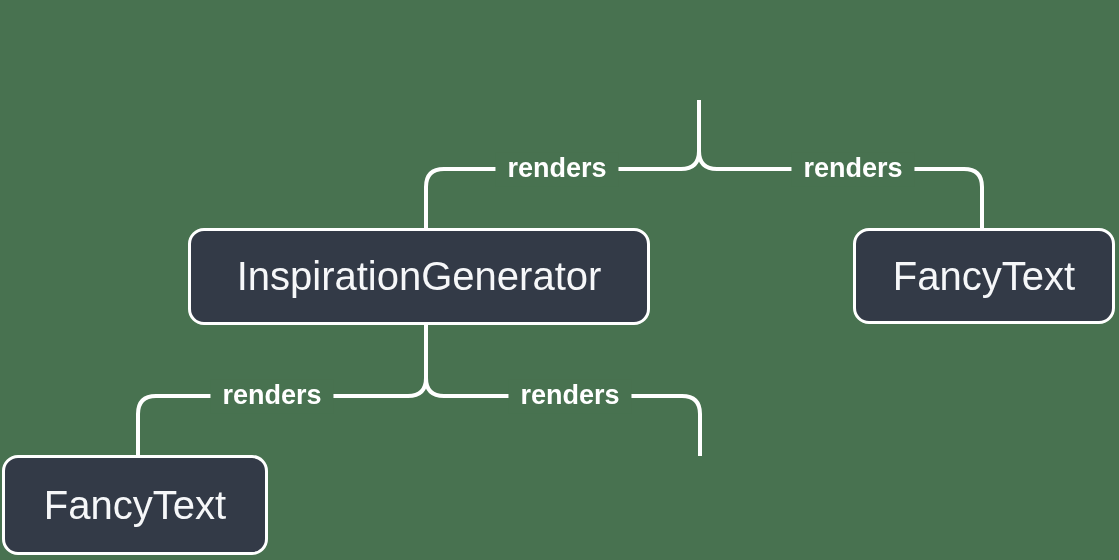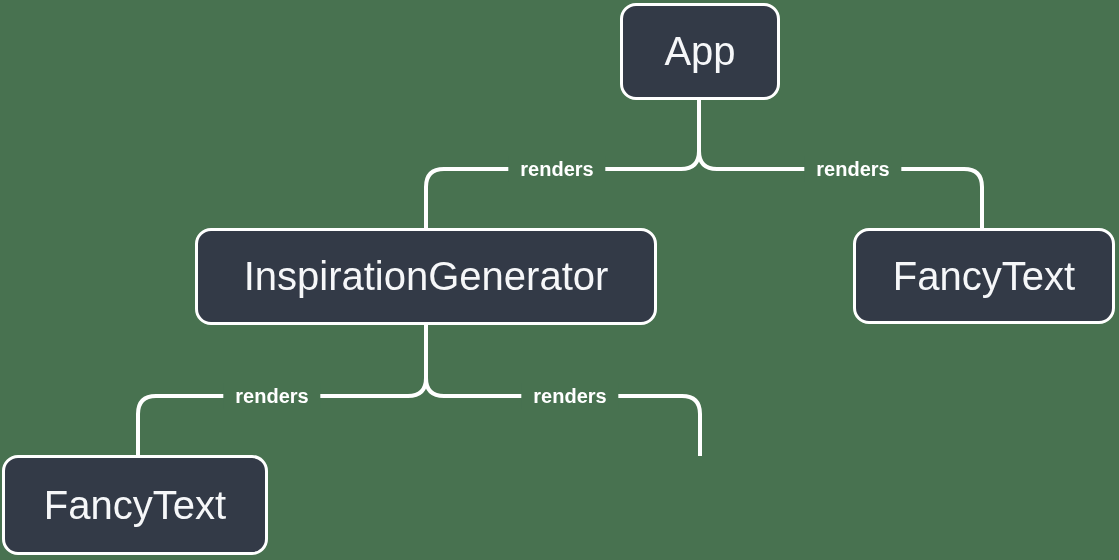--- a/index.html
+++ b/index.html
@@ -34,30 +34,30 @@
     border-radius: 16px;
     color: var(--node-text, #f6f7f9);
     font-size: 40px;
     font-weight: 500;
     display: flex;
     align-items: center;
     justify-content: center;
     white-space: nowrap;
   }
   .node-app        { left: 620px; top: 3px;   width: 160px; height: 97px; }
-  .node-ig         { left: 195px; top: 228px; width: 462px; height: 97px; }
+  .node-ig         { left: 188px; top: 228px; width: 462px; height: 97px; }
   .node-ft-top     { left: 853px; top: 228px; width: 262px; height: 96px; }
   .node-ft-bottom  { left: 2px;   top: 455px; width: 266px; height: 100px; }
   .node-copyright  { left: 568px; top: 455px; width: 265px; height: 98px; }
   .edge-label {
     position: absolute;
     transform: translate(-50%, -50%);
     background: var(--background, #487250);
     color: var(--edge-label-text, #ffffff);
-    font-size: 20px;
+    font-size: 27px;
     font-weight: 600;
     padding: 2px 12px;
     white-space: nowrap;
     line-height: 1.1;
   }
   .edge-label-1 { left: 557px; top: 169px; }
   .edge-label-2 { left: 853px; top: 169px; }
   .edge-label-3 { left: 272px; top: 396px; }
   .edge-label-4 { left: 570px; top: 396px; }
 </style>
@@ -66,21 +66,20 @@
 
 <div class="stage">
 
   <svg class="edges" viewBox="0 0 1119 560" xmlns="http://www.w3.org/2000/svg">
     <path d="M699,100 L699,151 Q699,169 681,169 L444,169 Q426,169 426,187 L426,229"></path>
     <path d="M699,100 L699,151 Q699,169 717,169 L964,169 Q982,169 982,187 L982,229"></path>
     <path d="M426,324 L426,378 Q426,396 408,396 L156,396 Q138,396 138,414 L138,456"></path>
     <path d="M426,324 L426,378 Q426,396 444,396 L682,396 Q700,396 700,414 L700,456"></path>
   </svg>
 
-  <div class="node node-app">App</div>
 
   <div class="node node-ig">InspirationGenerator</div>
 
   <div class="node node-ft-top">FancyText</div>
 
   <div class="node node-ft-bottom">FancyText</div>
 
 
   <span class="edge-label edge-label-1">renders</span>
 

